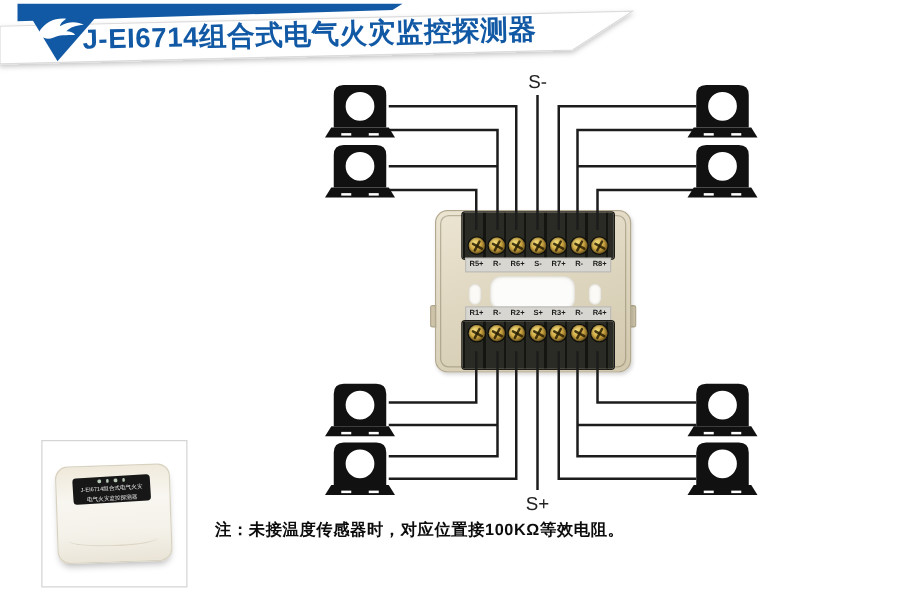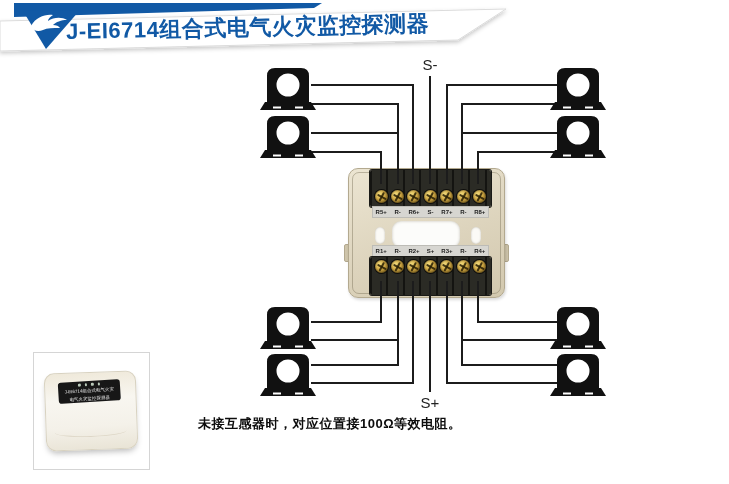--- a/index.html
+++ b/index.html
@@ -201,16 +201,16 @@
             <i></i>
           </div>
         <div class="tl">J-EI6714组合式电气火灾</div>
         <div class="tl">电气火灾监控探测器</div>
       </div>
       <div class="photo-seam"></div>
     </div>
   </div>
 
   <div class="note">
-    <div class="row2"><span>未接互感器时，对应位置接100Ω等效电阻。</span></div>
+    <div class="row1"><span>注：</span><span>未接温度传感器时，对应位置接100KΩ等效电阻。</span></div>
   </div>
 
 </div>
 
 </body></html>

